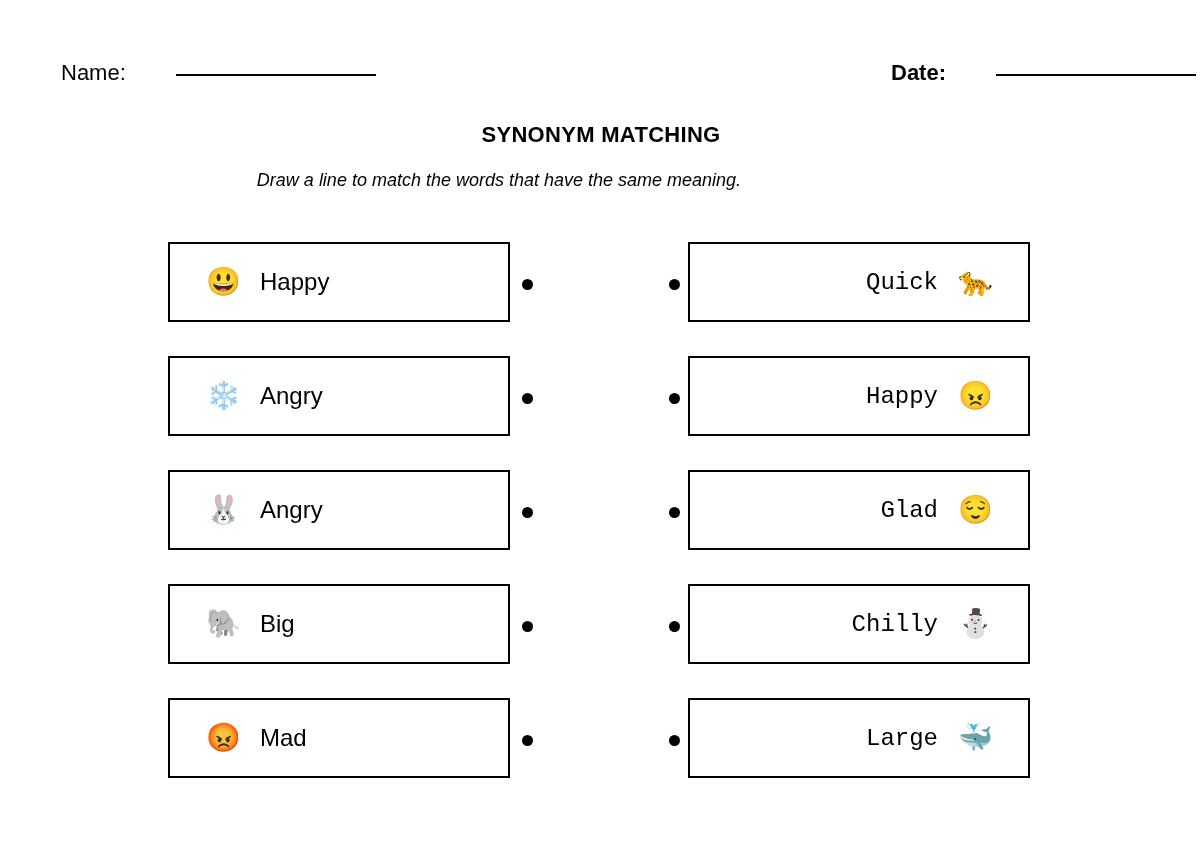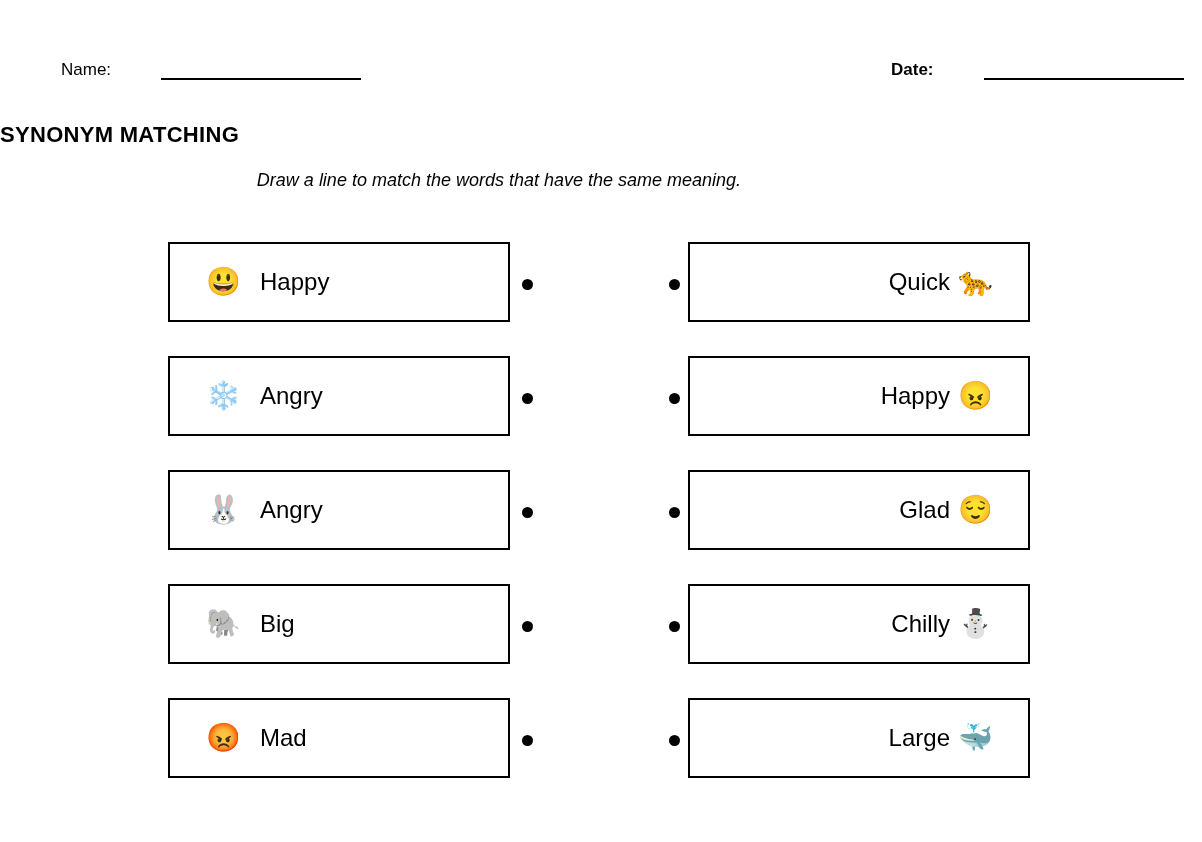--- a/index.html
+++ b/index.html
@@ -1,41 +1,41 @@
 <!DOCTYPE html>
 <html><head>
   <meta charset="utf-8">
   <style>
     html, body { margin: 0; padding: 0; background: #ffffff; }
     body {
       width: 1202px; height: 842px; position: relative; overflow: hidden;
       font-family: "Liberation Sans", sans-serif; color: #000;
     }
-    .hdr-field { position: absolute; top: 60px; font-size: 17px; display: flex; align-items: flex-end; gap: 44px; }
+    .hdr-field { position: absolute; top: 60px; font-size: 22px; display: flex; align-items: flex-start; gap: 44px; }
     .hdr-field .line { display: inline-block; width: 200px; border-bottom: 2px solid #000; margin-left: 6px; height: 14px; }
     #name-field { left: 61px; }
     #date-field { left: 891px; font-weight: bold; }
     .title {
-      position: absolute; top: 122px; left: 0; width: 1202px; text-align: left;
+      position: absolute; top: 122px; left: 0; width: 1202px; text-align: center;
       font-size: 22px; font-weight: bold; letter-spacing: 0.3px;
     }
     .instructions {
       position: absolute; top: 170px; left: 0; width: 998px; text-align: center;
       font-size: 18px; font-style: italic;
     }
     .box {
       position: absolute; width: 342px; height: 80px; border: 2px solid #000;
       box-sizing: border-box; display: flex; align-items: center; background: #fff;
     }
     .box.left { left: 168px; padding-left: 36px; }
     .box.right { left: 688px; justify-content: flex-end; padding-right: 36px; }
     .emoji { font-size: 28px; width: 34px; text-align: center; line-height: 1; }
     .word { font-size: 24px; }
     .box.left .word { margin-left: 20px; text-align: right; }
-    .box.right .word { margin-right: 8px; }
+    .box.right .word { margin-right: 20px; font-family: Liberation Mono, monospace; }
     .dot {
       position: absolute; width: 11px; height: 11px; border-radius: 50%; background: #000;
     }
   </style>
 </head>
 <body>
 
 <div class="hdr-field" id="name-field">
   <span>Name:</span>
   <span class="line"></span>

